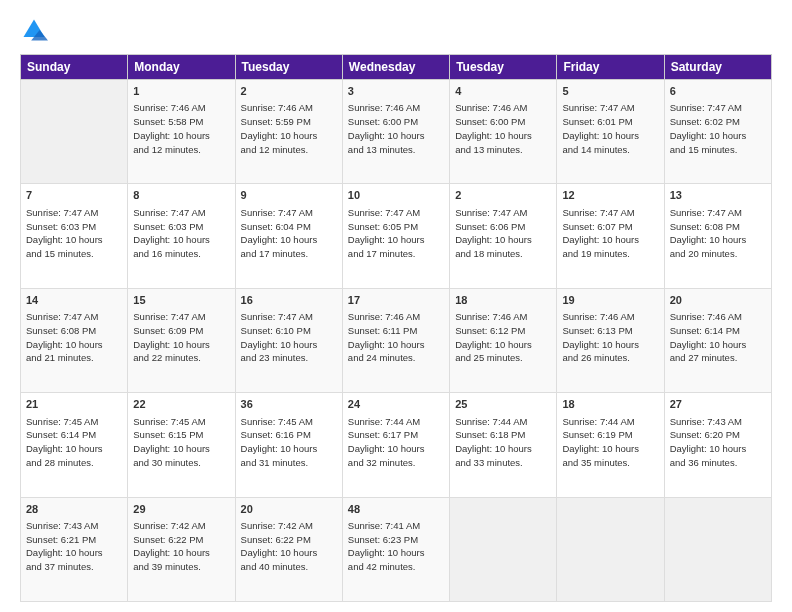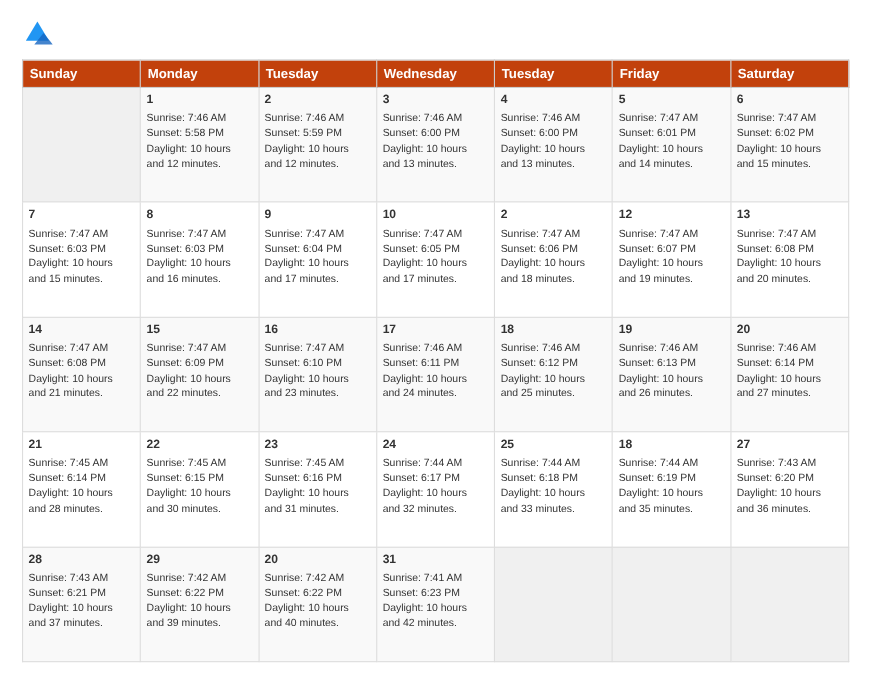--- a/index.html
+++ b/index.html
@@ -54,21 +54,21 @@
       font-size: 16px;
       font-weight: normal;
       color: #555;
     }
     table {
       width: 100%;
       border-collapse: collapse;
       flex: 1;
     }
     thead tr th {
-      background-color: #c2410c;
+      background-color: #4c1d95;
       color: #fff;
       font-size: 12px;
       font-weight: bold;
       text-align: left;
       padding: 5px 6px;
       border: 1px solid #ccc;
     }
     tbody tr td {
       vertical-align: top;
       font-size: 10px;
@@ -221,21 +221,21 @@
         <tr>
           <td>
             <span class="day-num">21</span>
             <div class="cell-content">Sunrise: 7:45 AM<br>Sunset: 6:14 PM<br>Daylight: 10 hours<br> and 28 minutes.</div>
           </td>
           <td>
             <span class="day-num">22</span>
             <div class="cell-content">Sunrise: 7:45 AM<br>Sunset: 6:15 PM<br>Daylight: 10 hours<br> and 30 minutes.</div>
           </td>
           <td>
-            <span class="day-num">23</span>
+            <span class="day-num">36</span>
             <div class="cell-content">Sunrise: 7:45 AM<br>Sunset: 6:16 PM<br>Daylight: 10 hours<br> and 31 minutes.</div>
           </td>
           <td>
             <span class="day-num">24</span>
             <div class="cell-content">Sunrise: 7:44 AM<br>Sunset: 6:17 PM<br>Daylight: 10 hours<br> and 32 minutes.</div>
           </td>
           <td>
             <span class="day-num">25</span>
             <div class="cell-content">Sunrise: 7:44 AM<br>Sunset: 6:18 PM<br>Daylight: 10 hours<br> and 33 minutes.</div>
           </td>
@@ -255,21 +255,21 @@
           </td>
           <td>
             <span class="day-num">29</span>
             <div class="cell-content">Sunrise: 7:42 AM<br>Sunset: 6:22 PM<br>Daylight: 10 hours<br> and 39 minutes.</div>
           </td>
           <td>
             <span class="day-num">20</span>
             <div class="cell-content">Sunrise: 7:42 AM<br>Sunset: 6:22 PM<br>Daylight: 10 hours<br> and 40 minutes.</div>
           </td>
           <td>
-            <span class="day-num">31</span>
+            <span class="day-num">48</span>
             <div class="cell-content">Sunrise: 7:41 AM<br>Sunset: 6:23 PM<br>Daylight: 10 hours<br> and 42 minutes.</div>
           </td>
           <td class="empty"></td>
           <td class="empty"></td>
           <td class="empty"></td>
         </tr>
       </tbody>
   </table>
 </div>
 

